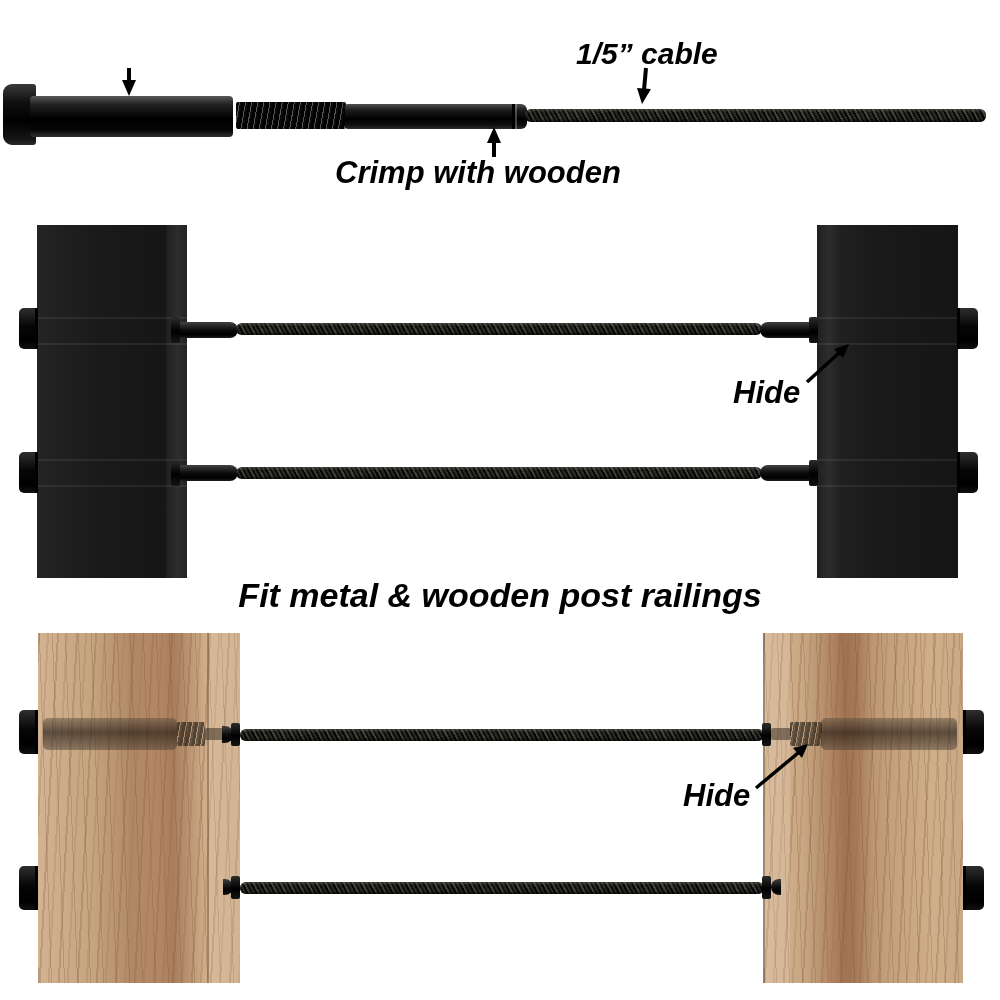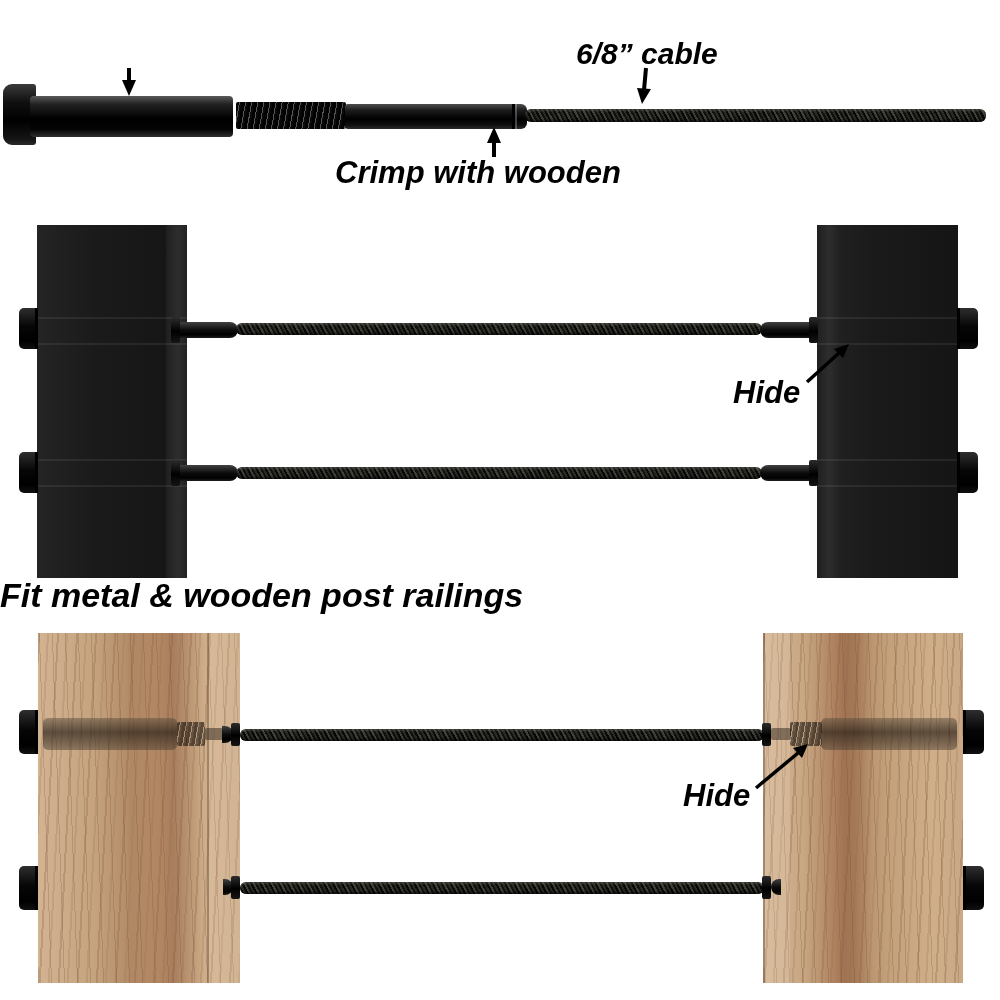--- a/index.html
+++ b/index.html
@@ -70,21 +70,21 @@
     border-radius:2px;
   }
   .ghost-rod{background:rgba(44,35,28,.50);border-radius:2px;}
   .arrow-layer{position:absolute;left:0;top:0;width:1000px;height:1000px;pointer-events:none;}
 </style>
 </head>
 <body>
 
 <div id="canvas">
 
-  <div class="label" style="left:576px;top:38px;font-size:30px;">6/8” cable</div>
+  <div class="label" style="left:576px;top:38px;font-size:30px;">1/5” cable</div>
   <div class="label" style="left:335px;top:157px;">Crimp with wooden</div>
 
   <div class="abs tb-head" style="left:3px;top:84px;width:33px;height:61px;"></div>
   <div class="abs tb-body" style="left:30px;top:96px;width:203px;height:41px;"></div>
   <div class="abs threads" style="left:236px;top:102px;width:110px;height:27px;"></div>
   <div class="abs sleeve" style="left:345px;top:104px;width:182px;height:25px;">
     <div class="sleeve-notch" style="left:167px;"></div>
   </div>
   <div class="cable" style="left:525px;top:109px;width:461px;height:13px;"></div>
 
@@ -115,21 +115,21 @@
   <div class="abs flange" style="left:809px;top:317px;width:9px;height:26px;"></div>
 
   <div class="abs flange" style="left:171px;top:460px;width:9px;height:26px;"></div>
   <div class="abs stud-r" style="left:180px;top:465px;width:58px;height:16px;"></div>
   <div class="cable" style="left:236px;top:467px;width:526px;height:12px;"></div>
   <div class="abs stud-l" style="left:760px;top:465px;width:51px;height:16px;"></div>
   <div class="abs flange" style="left:809px;top:460px;width:9px;height:26px;"></div>
 
   <div class="label" style="left:733px;top:377px;">Hide</div>
 
-  <div class="label" style="left:0;right:0;top:578px;font-size:34px;">Fit metal &amp; wooden post railings</div>
+  <div class="label" style="left:0;right:0;top:578px;text-align:center;font-size:34px;">Fit metal &amp; wooden post railings</div>
 
   <div class="abs wood-post" style="left:38px;top:633px;width:202px;height:350px;">
     <div class="wood-streak" style="left:88px;width:78px;"></div>
     <div class="wood-side" style="right:0;width:33px;"></div>
   </div>
   <div class="abs wood-post" style="left:763px;top:633px;width:200px;height:350px;">
     <div class="wood-streak" style="left:40px;width:70px;"></div>
     <div class="wood-side" style="left:0;width:27px;"></div>
   </div>
 

